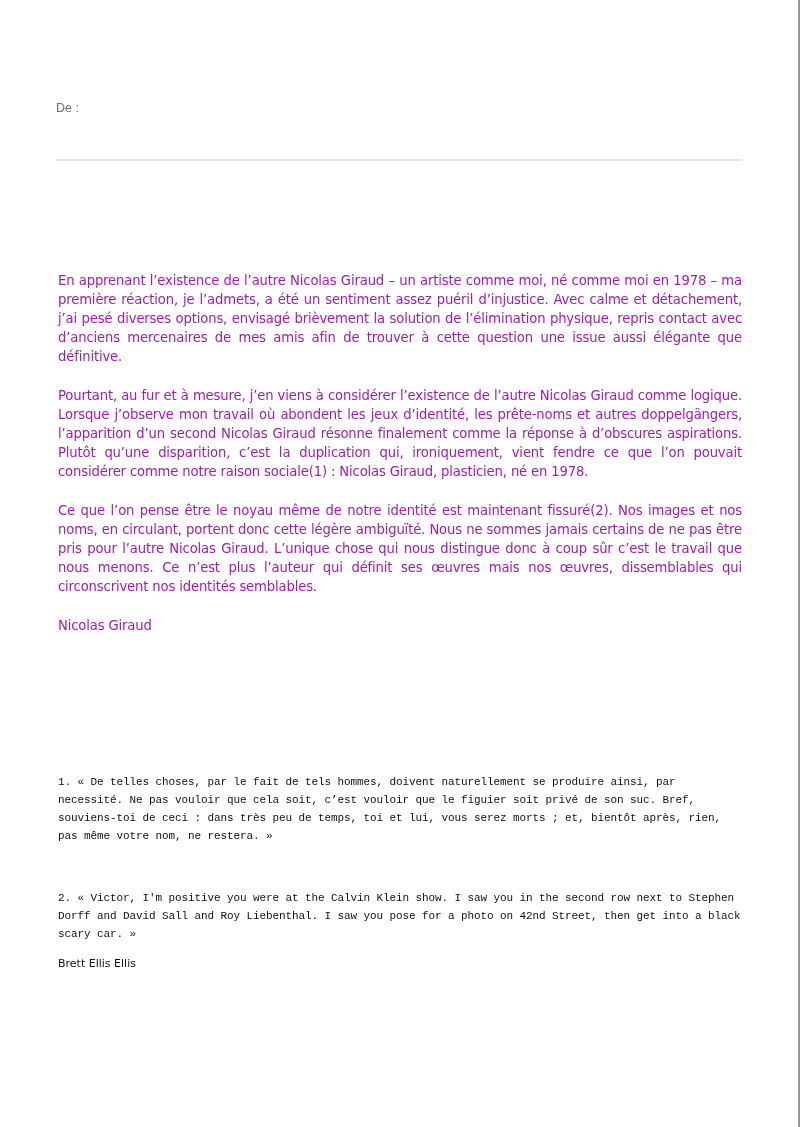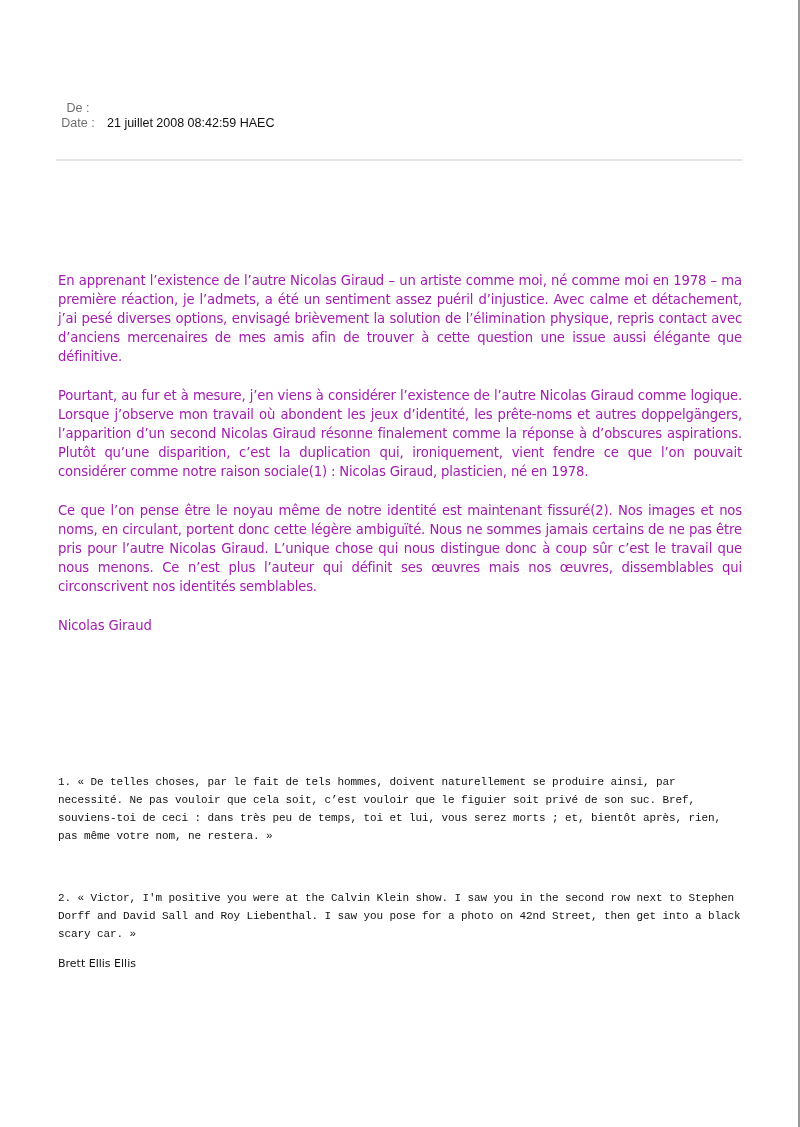--- a/index.html
+++ b/index.html
@@ -31,21 +31,21 @@
       font-family: "Liberation Sans", sans-serif;
       font-size: 12.5px;
       line-height: 15px;
     }
     .header-row {
       display: flex;
       white-space: nowrap;
     }
     .header-label {
       width: 44px;
-      text-align: center;
+      text-align: left;
       color: #6f6f6f;
       padding-right: 7px;
     }
     .header-value {
       color: #111111;
     }
     .header-value.bold {
       font-weight: bold;
     }
     .separator {
@@ -99,24 +99,20 @@
   </style>
 </head>
 <body>
 
 <div class="right-border"></div>
 
 <div class="header">
   <div class="header-row">
     <span class="header-label">De :</span>
   </div>
-  <div class="header-row">
-    <span class="header-label">Date :</span>
-    <span class="header-value">21 juillet 2008 08:42:59 HAEC</span>
-  </div>
 </div>
 
 <div class="separator"></div>
 
 <div class="body-text">
   <p>En apprenant l’existence de l’autre Nicolas Giraud – un artiste comme moi, né comme moi en 1978 – ma première réaction, je l’admets, a été un sentiment assez puéril d’injustice. Avec calme et détachement, j’ai pesé diverses options, envisagé brièvement la solution de l’élimination physique, repris contact avec d’anciens mercenaires de mes amis afin de trouver à cette question une issue aussi élégante que définitive.</p>
   <p>Pourtant, au fur et à mesure, j’en viens à considérer l’existence de l’autre Nicolas Giraud comme logique. Lorsque j’observe mon travail où abondent les jeux d’identité, les prête-noms et autres doppelgängers, l’apparition d’un second Nicolas Giraud résonne finalement comme la réponse à d’obscures aspirations. Plutôt qu’une disparition, c’est la duplication qui, ironiquement, vient fendre ce que l’on pouvait considérer comme notre raison sociale(1) : Nicolas Giraud, plasticien, né en 1978.</p>
   <p>Ce que l’on pense être le noyau même de notre identité est maintenant fissuré(2). Nos images et nos noms, en circulant, portent donc cette légère ambiguïté. Nous ne sommes jamais certains de ne pas être pris pour l’autre Nicolas Giraud. L’unique chose qui nous distingue donc à coup sûr c’est le travail que nous menons. Ce n’est plus l’auteur qui définit ses œuvres mais nos œuvres, dissemblables qui circonscrivent nos identités semblables.</p>
   <p class="signature">Nicolas Giraud</p>
 </div>

